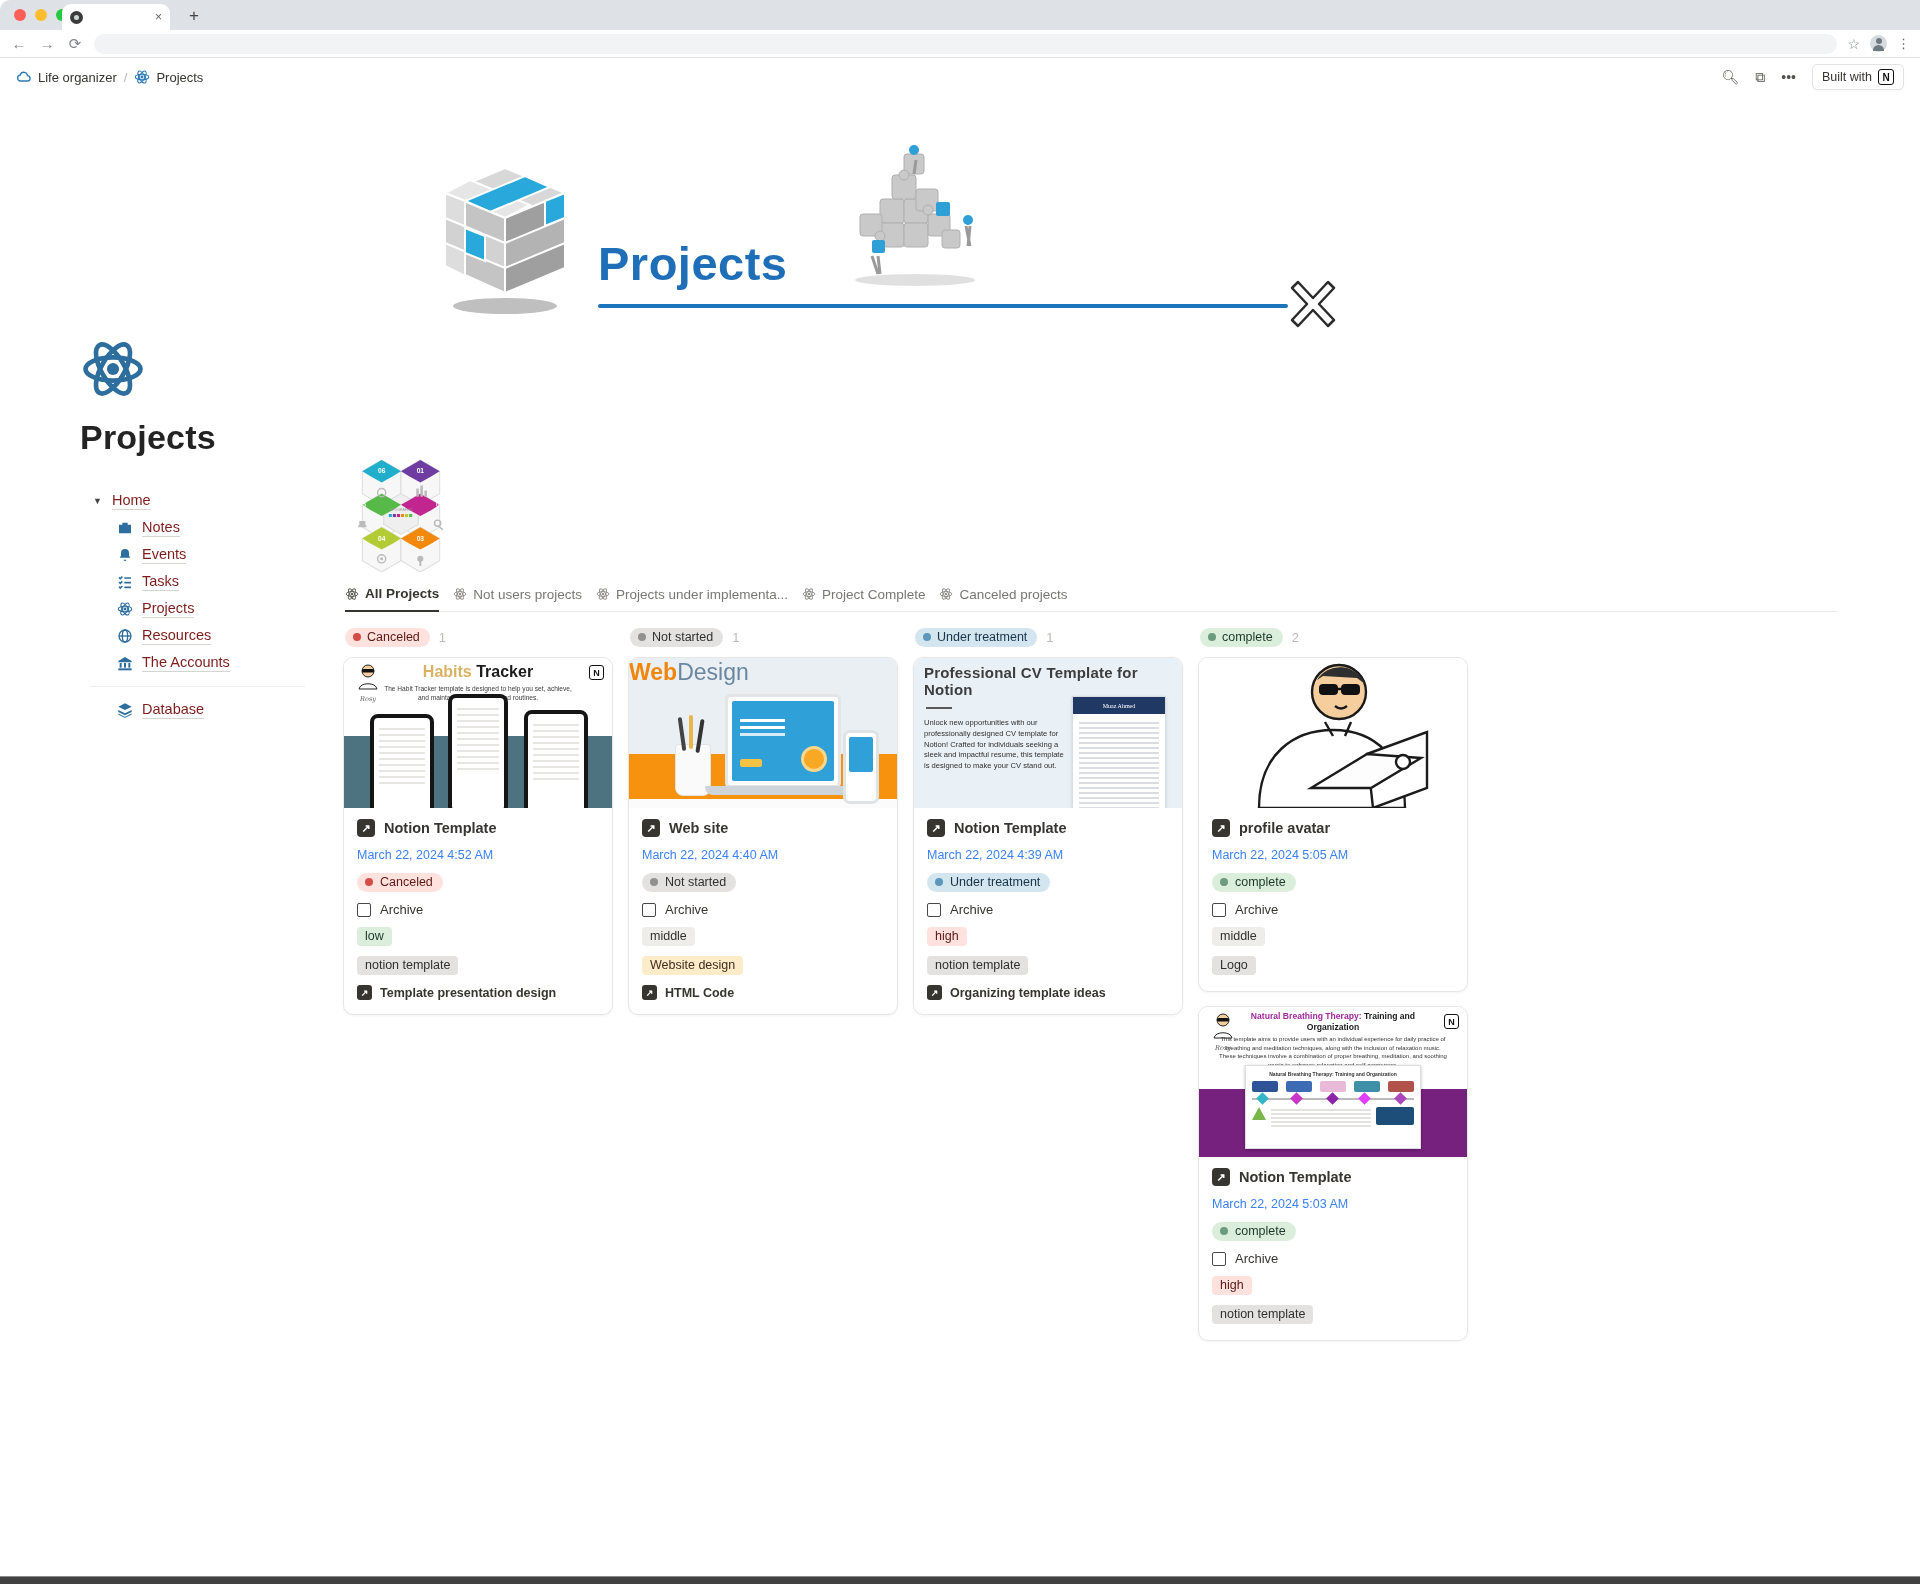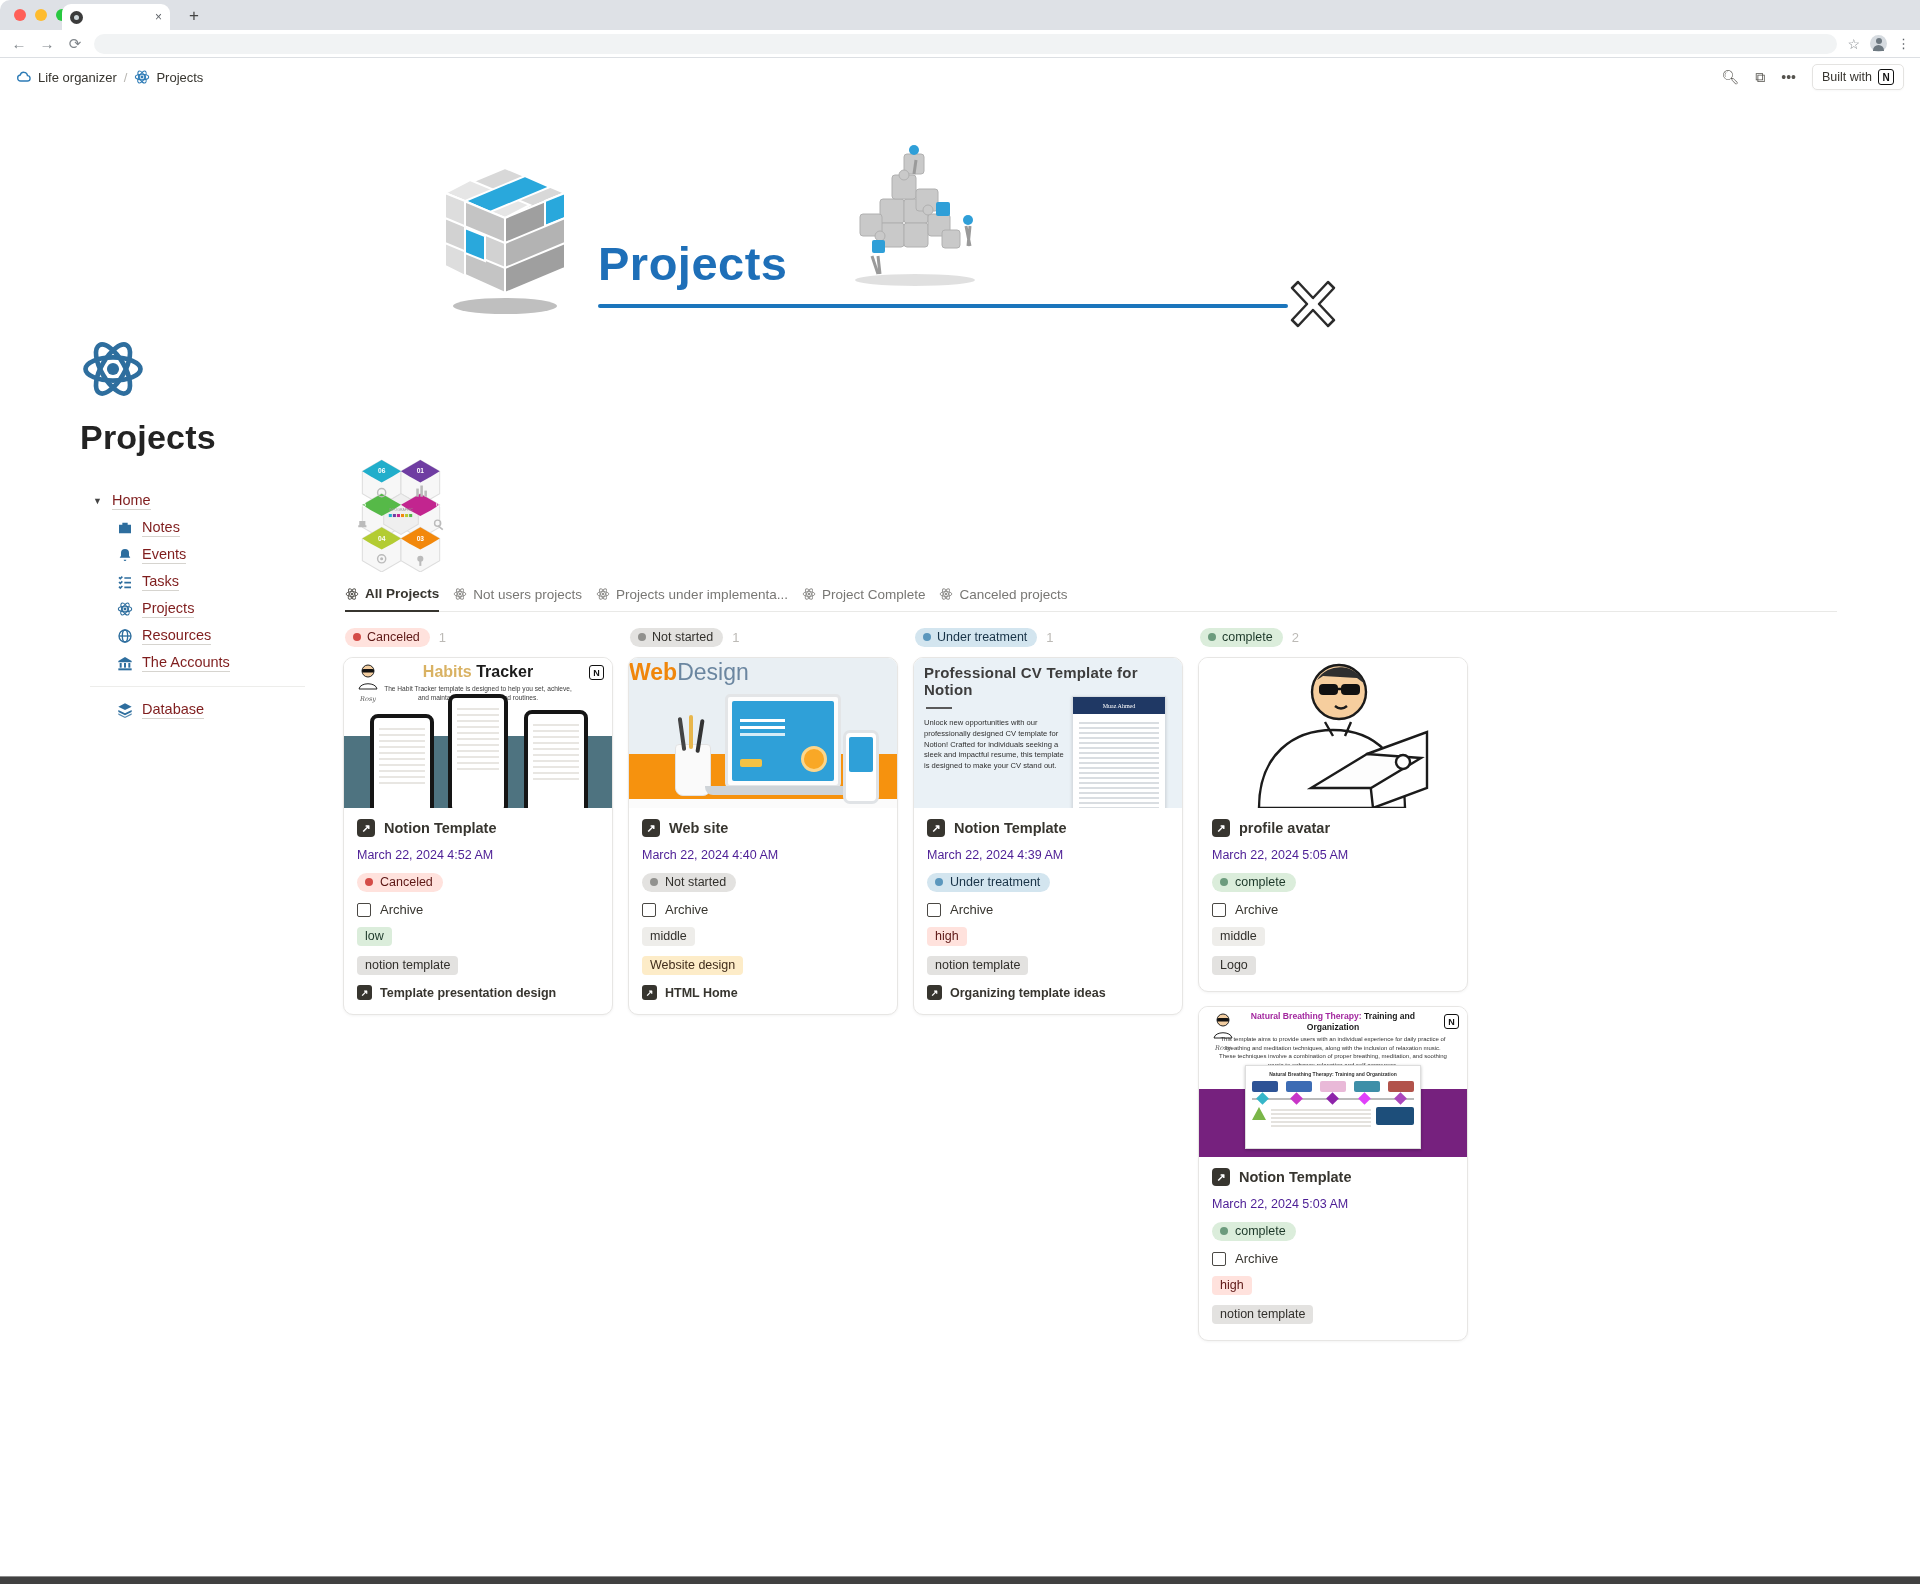--- a/index.html
+++ b/index.html
@@ -73,21 +73,21 @@
   .gpill { display:inline-flex; align-items:center; gap:6px; border-radius:12px; padding:2px 10px 3px 8px; font-size:12.5px; }
   .dot { width:8px; height:8px; border-radius:50%; flex:0 0 auto; }
   .gcount { margin-left:9px; font-size:13px; color:#bcbab6; }
 
   .card { background:#fff; border:1px solid #e7e6e4; border-radius:10px; overflow:hidden; box-shadow:0 1px 3px rgba(15,15,15,.05); margin-bottom:14px; cursor:pointer; }
   .cover { height:150px; position:relative; overflow:hidden; }
   .cbody { padding:11px 13px 14px; }
   .trow { display:flex; align-items:center; gap:9px; font-size:14.5px; font-weight:bold; color:#37352f; margin-bottom:11px; }
   .pgicon { width:18px; height:18px; background:#37352f; border-radius:4px; color:#fff; font-size:11px; display:flex; align-items:center; justify-content:center; flex:0 0 auto; }
   .pgicon.small { width:15px; height:15px; font-size:9px; border-radius:3px; }
-  .drow { font-size:12.5px; color:#4c1d95; margin-bottom:11px; }
+  .drow { font-size:12.5px; color:#3b82f6; margin-bottom:11px; }
   .prow { margin-bottom:10px; display:flex; }
   .spill { display:inline-flex; align-items:center; gap:7px; border-radius:11px; padding:2px 10px 3px 8px; font-size:12.5px; }
   .arch { display:flex; align-items:center; gap:9px; font-size:13px; color:#37352f; }
   .cb { width:14px; height:14px; border:1.6px solid #4a4844; border-radius:2px; background:#fff; }
   .tpill { display:inline-block; border-radius:4px; padding:2px 8px 3px; font-size:12.5px; }
   .lrow { display:flex; align-items:center; gap:8px; font-size:12.5px; font-weight:bold; color:#37352f; margin-top:2px; }
 
   
   
   .cover-habits { background:#fff; }
@@ -535,21 +535,21 @@
               <span>Archive</span>
             </div>
           <div class="prow">
               <span class="tpill" style="background: rgb(238, 237, 234); color: rgb(50, 48, 44);">middle</span>
             </div>
           <div class="prow">
               <span class="tpill" style="background: rgb(253, 236, 200); color: rgb(64, 44, 27);">Website design</span>
             </div>
           <div class="lrow">
             <span class="pgicon small">↗</span>
-            <span>HTML Home</span>
+            <span>HTML Code</span>
           </div>
         </div>
       </div>
     </div>
 
     <div class="bcol">
       <div class="colhead">
         <span class="gpill" style="background: rgb(211, 229, 239); color: rgb(24, 51, 71);">
           <span class="dot" style="background: rgb(91, 151, 189);"></span>
           <span>Under treatment</span>

